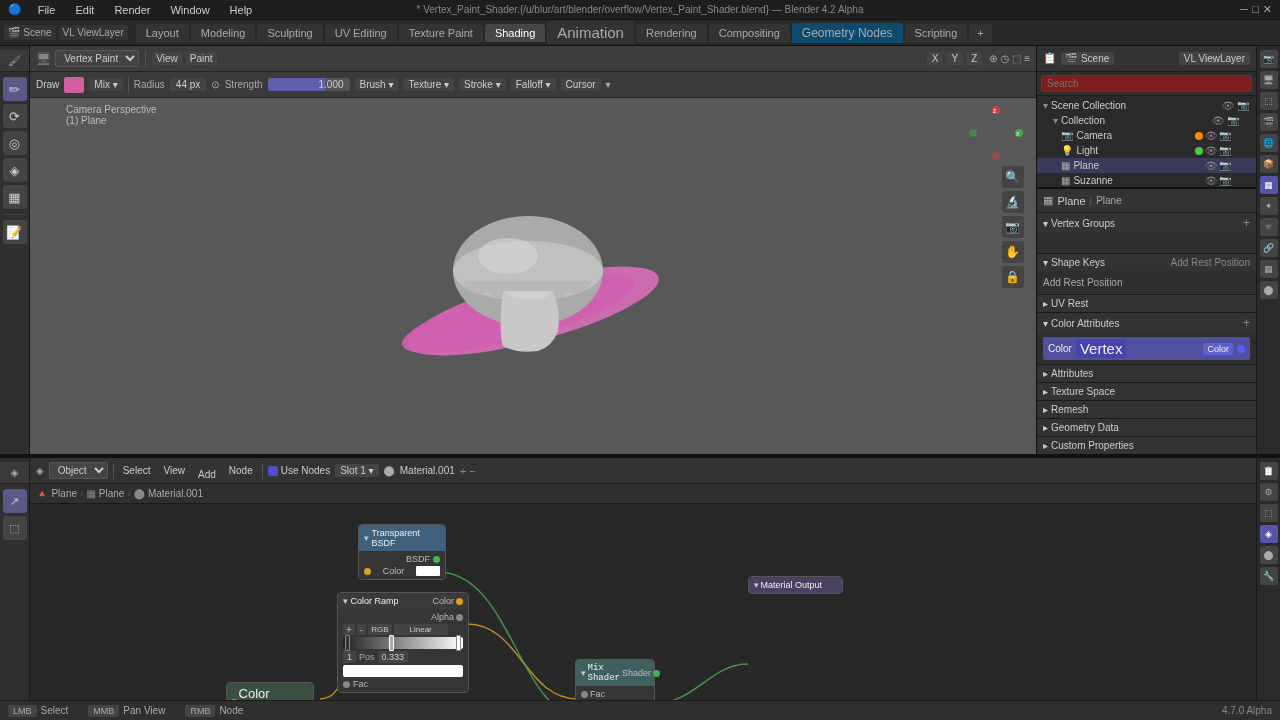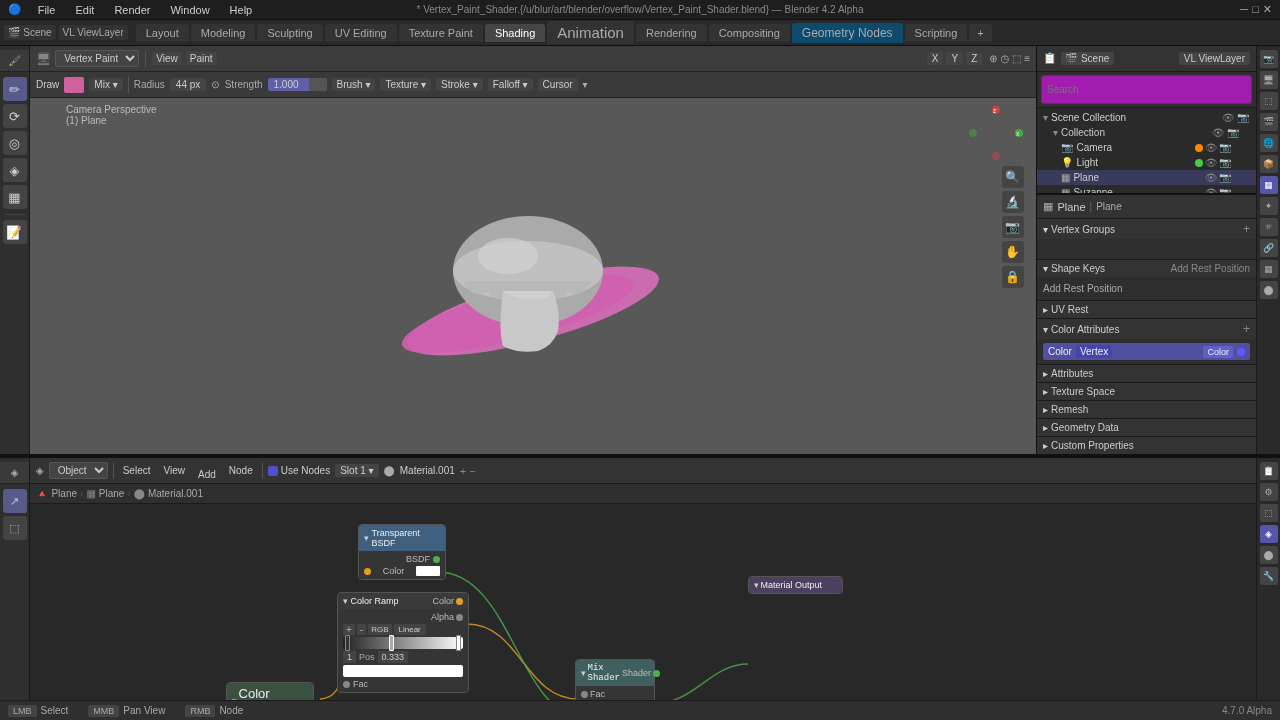--- a/index.html
+++ b/index.html
@@ -109,21 +109,21 @@
 
       <div style="height:26px; background:#3a3a3a; display:flex; align-items:center; gap:5px; padding:0 6px; border-bottom:1px solid #222;">
         <span style="font-size:10px; color:#ccc;">Draw</span>
         <div style="width:20px; height:16px; background:#d060a0; border-radius:2px; cursor:pointer;"></div>
         <span style="font-size:10px; color:#ccc; background:#444; padding:1px 5px; border-radius:2px; cursor:pointer;">Mix ▾</span>
         <span style="width:1px; height:16px; background:#555;"></span>
         <span style="font-size:10px; color:#aaa;">Radius</span>
         <span style="font-size:10px; color:#ccc; background:#444; padding:1px 6px; border-radius:2px; cursor:pointer;">44 px</span>
         <span style="font-size:10px; color:#aaa;">⊙</span>
         <span style="font-size:10px; color:#aaa;">Strength</span>
-        <span style="font-size:10px; color:#ccc; background:linear-gradient(to right, #6060aa 70%, #555 70%); padding:1px 6px; border-radius:2px; cursor:pointer; width:59px;">1.000</span>
+        <span style="font-size:10px; color:#ccc; background:linear-gradient(to right, #6060aa 70%, #555 70%); padding:1px 6px; border-radius:2px; cursor:pointer; width:82px;text-align:right;">1.000</span>
         <span style="font-size:10px; color:#ccc; background:#444; padding:1px 5px; border-radius:2px; cursor:pointer;">Brush ▾</span>
         <span style="font-size:10px; color:#ccc; background:#444; padding:1px 5px; border-radius:2px; cursor:pointer;">Texture ▾</span>
         <span style="font-size:10px; color:#ccc; background:#444; padding:1px 5px; border-radius:2px; cursor:pointer;">Stroke ▾</span>
         <span style="font-size:10px; color:#ccc; background:#444; padding:1px 5px; border-radius:2px; cursor:pointer;">Falloff ▾</span>
         <span style="font-size:10px; color:#ccc; background:#444; padding:1px 5px; border-radius:2px; cursor:pointer;">Cursor</span>
         <span style="font-size:10px; color:#aaa;"> ▾</span>
       </div>
     </div>
 
     <div style="position:absolute; top:58px; left:36px; font-size:10px; color:#bbb; z-index:5;">
@@ -175,21 +175,21 @@
 
   <div style="width:220px; background:#2a2a2a; display:flex; flex-direction:column; border-left:1px solid #111; overflow:hidden;">
 
     <div style="height:26px; background:#333; display:flex; align-items:center; padding:0 6px; gap:4px; border-bottom:1px solid #1a1a1a;">
       <span style="font-size:11px; color:#aaa;">📋</span>
       <span style="font-size:10px; color:#ccc; background:#444; padding:1px 5px; border-radius:2px; cursor:pointer;">🎬 Scene</span>
       <span style="font-size:10px; color:#ccc; background:#444; padding:1px 5px; border-radius:2px; cursor:pointer; margin-left:auto;">VL ViewLayer</span>
     </div>
 
     <div style="padding:3px 4px; background:#2e2e2e; border-bottom:1px solid #1a1a1a;">
-      <input placeholder="Search" style="width: 100%; background: #a21caf; border: 1px solid rgb(68, 68, 68); color: rgb(204, 204, 204); font-size: 10px; padding: 8px 5px; border-radius: 3px;">
+      <input placeholder="Search" style="width: 100%; background: #7f1d1d; border: 1px solid rgb(68, 68, 68); color: rgb(204, 204, 204); font-size: 10px; padding: 2px 5px; border-radius: 3px;">
     </div>
 
     <div style="padding:2px 0; font-size:10px; overflow-y:auto; flex:1;">
       <div style="display:flex; align-items:center; padding:2px 6px; gap:3px; cursor:pointer;">
         <span style="color:#888;">▾</span>
         <span style="font-size:10px; color:#ccc;">Scene Collection</span>
         <div style="margin-left:auto; display:flex; gap:3px;">
           <span style="color:#888; font-size:10px;">👁</span>
           <span style="color:#888; font-size:10px;">📷</span>
         </div>
@@ -274,21 +274,21 @@
       </div>
       <div style="border-bottom:1px solid #1a1a1a;">
         <div style="padding:3px 6px; background:#333; cursor:pointer; display:flex; align-items:center; gap:3px; color:#ccc;">
           <span>▾</span>
             <span>Color Attributes</span>
           <span style="margin-left:auto; font-size:12px; color:#888; cursor:pointer;">+</span>
         </div>
         <div style="padding:4px 6px; background:#2e2e2e;">
           <div style="background:#5050a0; padding:2px 5px; border-radius:2px; display:flex; align-items:center; gap:4px; font-size:10px; color:#eee;">
             <span>Color</span>
-            <span style="background:#4444aa; padding:1px 4px; border-radius:2px; font-size:10px;">Vertex</span>
+            <span style="background:#4444aa; padding:1px 4px; border-radius:2px; font-size:15px;">Vertex</span>
             <span style="background:#6060cc; padding:1px 4px; border-radius:2px; font-size:9px; margin-left:auto;">Color</span>
             <span style="width:8px; height:8px; border-radius:50%; background:#5a5aff; display:inline-block;"></span>
           </div>
         </div>
       </div>
       <div style="border-bottom:1px solid #1a1a1a;">
         <div style="padding:3px 6px; background:#333; cursor:pointer; color:#ccc; display:flex; align-items:center; gap:3px;">
           <span>▸</span>
             <span>Attributes</span>
         </div>
@@ -427,21 +427,21 @@
         <div style="padding:3px 5px; background:#353535; border-radius:0 0 3px 3px;">
           <div style="display:flex; justify-content:flex-end; align-items:center; gap:2px; margin-bottom:2px;">
             <span style="color:#bbb; font-size:9px;">Alpha</span>
             <div style="width:7px; height:7px; border-radius:50%; background:#888;"></div>
           </div>
 
           <div style="display:flex; align-items:center; gap:2px; margin-bottom:2px;">
             <span style="cursor:pointer; color:#aaa; font-size:10px; background:#444; padding:0 3px; border-radius:1px;">+</span>
             <span style="cursor:pointer; color:#aaa; font-size:10px; background:#444; padding:0 3px; border-radius:1px;">-</span>
             <span style="font-size:8px; color:#ccc; background:#444; padding:1px 3px; border-radius:1px; cursor:pointer;">RGB</span>
-            <span style="font-size:8px; color:#ccc; background:#444; padding:1px 5px; border-radius:1px; cursor:pointer;">Linear</span>
+            <span style="font-size:8px; color:#ccc; background:#444; padding:1px 16px; border-radius:1px; cursor:pointer;">Linear</span>
           </div>
 
           <div style="width:120px; height:12px; background:linear-gradient(to right, #222 0%, #fff 100%); border-radius:2px; position:relative; margin-bottom:2px; cursor:pointer;">
             <div style="position:absolute; left:2px; top:-2px; width:5px; height:16px; background:#333; border:1px solid #888; border-radius:1px; cursor:pointer;"></div>
             <div style="position:absolute; right:2px; top:-2px; width:5px; height:16px; background:#fff; border:1px solid #888; border-radius:1px; cursor:pointer;"></div>
 
             <div style="position:absolute; left:38%; top:-2px; width:5px; height:16px; background:#aaa; border:1px solid #fff; border-radius:1px; cursor:pointer;"></div>
           </div>
 
           <div style="display:flex; align-items:center; gap:3px;">

